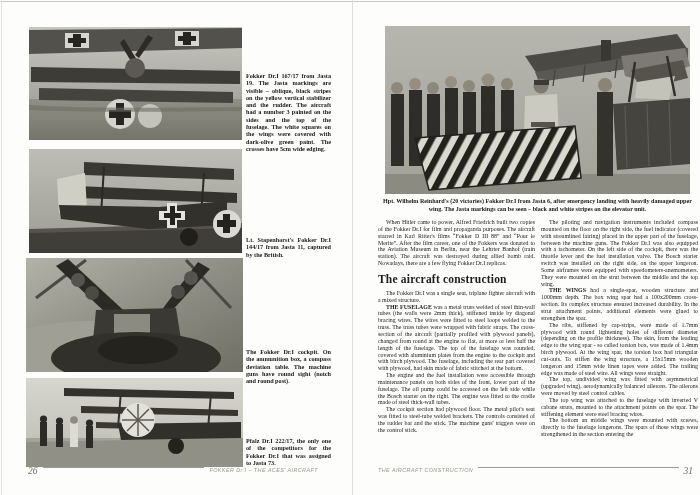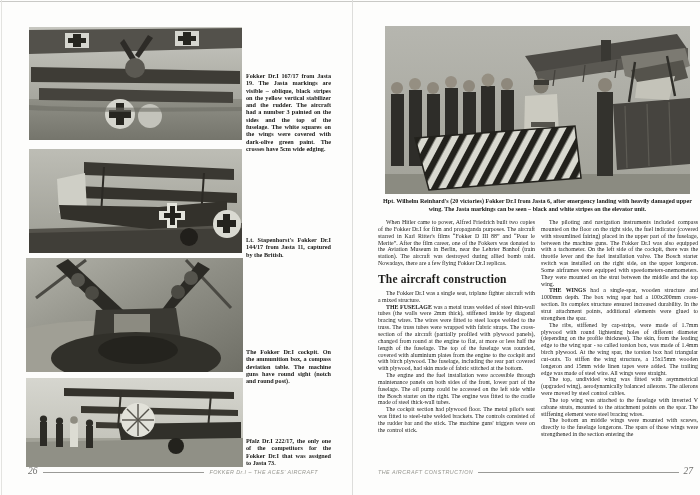--- a/index.html
+++ b/index.html
@@ -16,21 +16,21 @@
            text-align:justify;color:#191917;}
   .caption-center{position:absolute;font-size:6.1px;line-height:7.6px;font-weight:bold;
            text-align:center;color:#191917;}
 
   .col{position:absolute;width:157px;font-size:5.9px;line-height:6.85px;text-align:justify;}
   .col p{margin:0;text-indent:8px;}
   .col .lead{font-weight:bold;}
   h2.section{font-size:11.5px;line-height:13px;font-weight:bold;margin:6px 0 4px 0;
              text-indent:0;letter-spacing:0.2px;}
 
-  .footer{position:absolute;display:flex;align-items:flex-end;}
+  .footer{position:absolute;display:flex;}
   .footer .rule{flex:1;border-bottom:1px solid #9a9a97;margin:0 5px 3px 5px;height:1px;}
   .footer .pagenum{font-size:9.5px;font-style:italic;color:#6f6f6c;line-height:10px;}
   .footer .running{font-size:5.4px;color:#96968f;letter-spacing:0.45px;line-height:8px;
                    font-family:"Liberation Sans", sans-serif;font-style:italic;}
 </style>
 </head>
 <body>
 
 <div class="spread">
   <div class="scan-top-edge"></div>
@@ -246,15 +246,15 @@
     <p><span class="lead">THE WINGS</span><span> had a single-spar, wooden structure and 1000mm depth. The box wing spar had a 100x200mm cross-section. Its complex structure ensured increased durability. In the strut attachment points, additional elements were glued to strengthen the spar.</span></p>
     <p>The ribs, stiffened by cap-strips, were made of 1.7mm plywood with round lightening holes of different diameter (depending on the profile thickness). The skin, from the leading edge to the wing spar - so called torsion box, was made of 1.4mm birch plywood. At the wing spar, the torsion box had triangular cut-outs. To stiffen the wing structure, a 15x15mm wooden longeron and 15mm wide linen tapes were added. The trailing edge was made of steel wire. All wings were straight.</p>
     <p>The top, undivided wing was fitted with asymmetrical (upgraded wing), aerodynamically balanced ailerons. The ailerons were moved by steel control cables.</p>
     <p>The top wing was attached to the fuselage with inverted V cabane struts, mounted to the attachment points on the spar. The stiffening element were steel bracing wires.</p>
     <p>The bottom an middle wings were mounted with screws, directly to the fuselage longerons. The spars of those wings were strengthened in the section entering the</p>
   </div>
 
   <div class="footer" style="left:378px;top:466px;width:315px;">
     <span class="running">THE AIRCRAFT CONSTRUCTION</span>
     <span class="rule"></span>
-    <span class="pagenum">27</span>
+    <span class="pagenum">31</span>
   </div>
 </div>
 
 </body></html>

